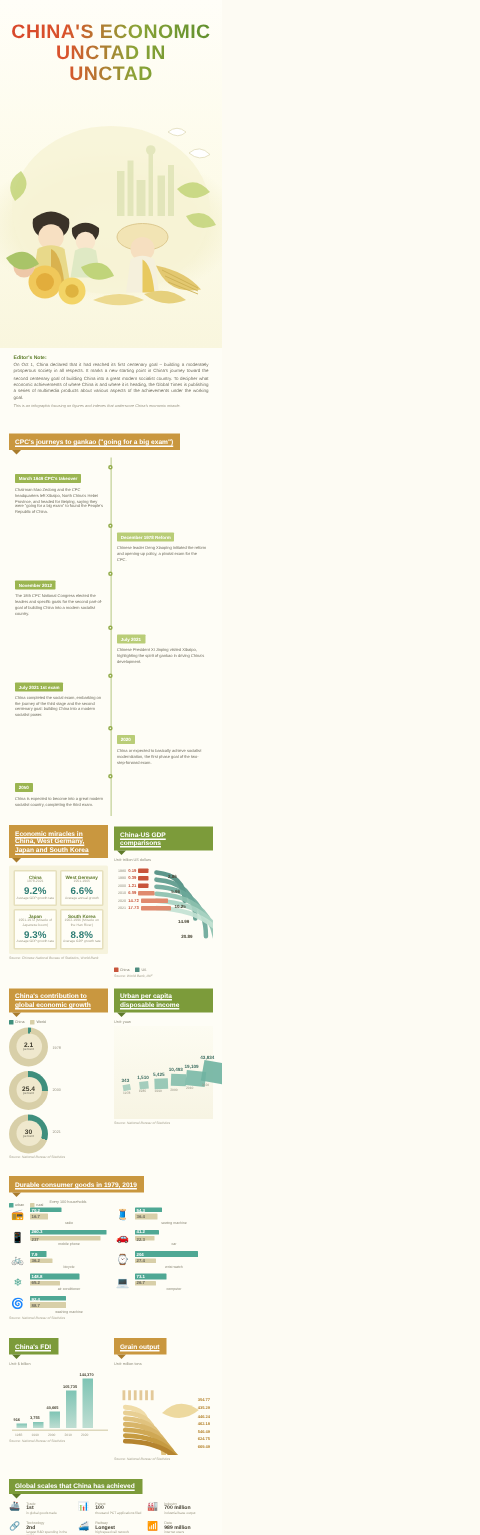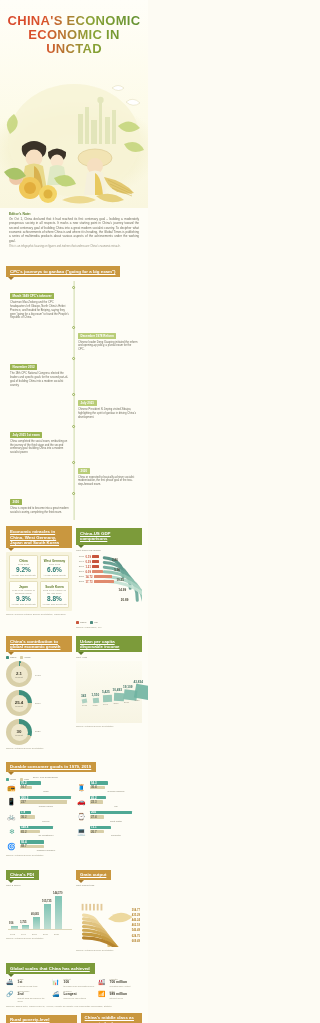--- a/index.html
+++ b/index.html
@@ -8,21 +8,21 @@
     width: 148px; height: 1023px;
     font-family: "Liberation Sans", sans-serif;
     background: #fdfbf3;
     overflow: hidden;
     position: relative;
   }
   .page { width: 148px; height: 1023px; position: relative; background: #fefdf6; }
 
   
   .hero {
-    position: relative; height: 208px;
+    position: relative; height: 232px;
     background:
       radial-gradient(ellipse 120px 70px at 74px 150px, #f7f4d8 0%, #f4f0cd 45%, rgba(244,240,205,0) 72%),
       linear-gradient(180deg,#fffef8 0%, #fdfbe9 55%, #f9f6de 100%);
     overflow: hidden;
   }
   .title { position:absolute; top:14px; left:0; right:0; text-align:center; padding:0 6px; }
   .title-line {
     font-weight:bold; letter-spacing:.3px; line-height:1.06;
     background: linear-gradient(90deg,#d8472b 0%, #d9532c 28%, #8aa336 62%, #5f8f2e 100%);
     -webkit-background-clip:text; background-clip:text; color:transparent;
@@ -142,21 +142,21 @@
   .gs-d { font-size:2.2px; color:#a09c88; line-height:1.3; }
 </style>
 </head>
 <body>
 
 <div class="page">
 
   <div class="hero">
     <div class="title">
       <div class="title-line tl1">CHINA'S ECONOMIC</div>
-      <div class="title-line tl2">ECONOMIC IN</div>
+      <div class="title-line tl2">UNCTAD IN</div>
       <div class="title-line tl3">UNCTAD</div>
     </div>
     <svg class="illus" viewBox="0 0 148 134">
       <ellipse cx="74" cy="66" rx="66" ry="56" fill="#f7f3d6" opacity="0.85"></ellipse>
 
       <g opacity="0.5" fill="#cfd9a0">
         <rect x="78" y="40" width="5" height="30"></rect>
           <rect x="85" y="33" width="4" height="37"></rect>
         <rect x="91" y="46" width="6" height="24"></rect>
           <rect x="99" y="28" width="3" height="42"></rect>

